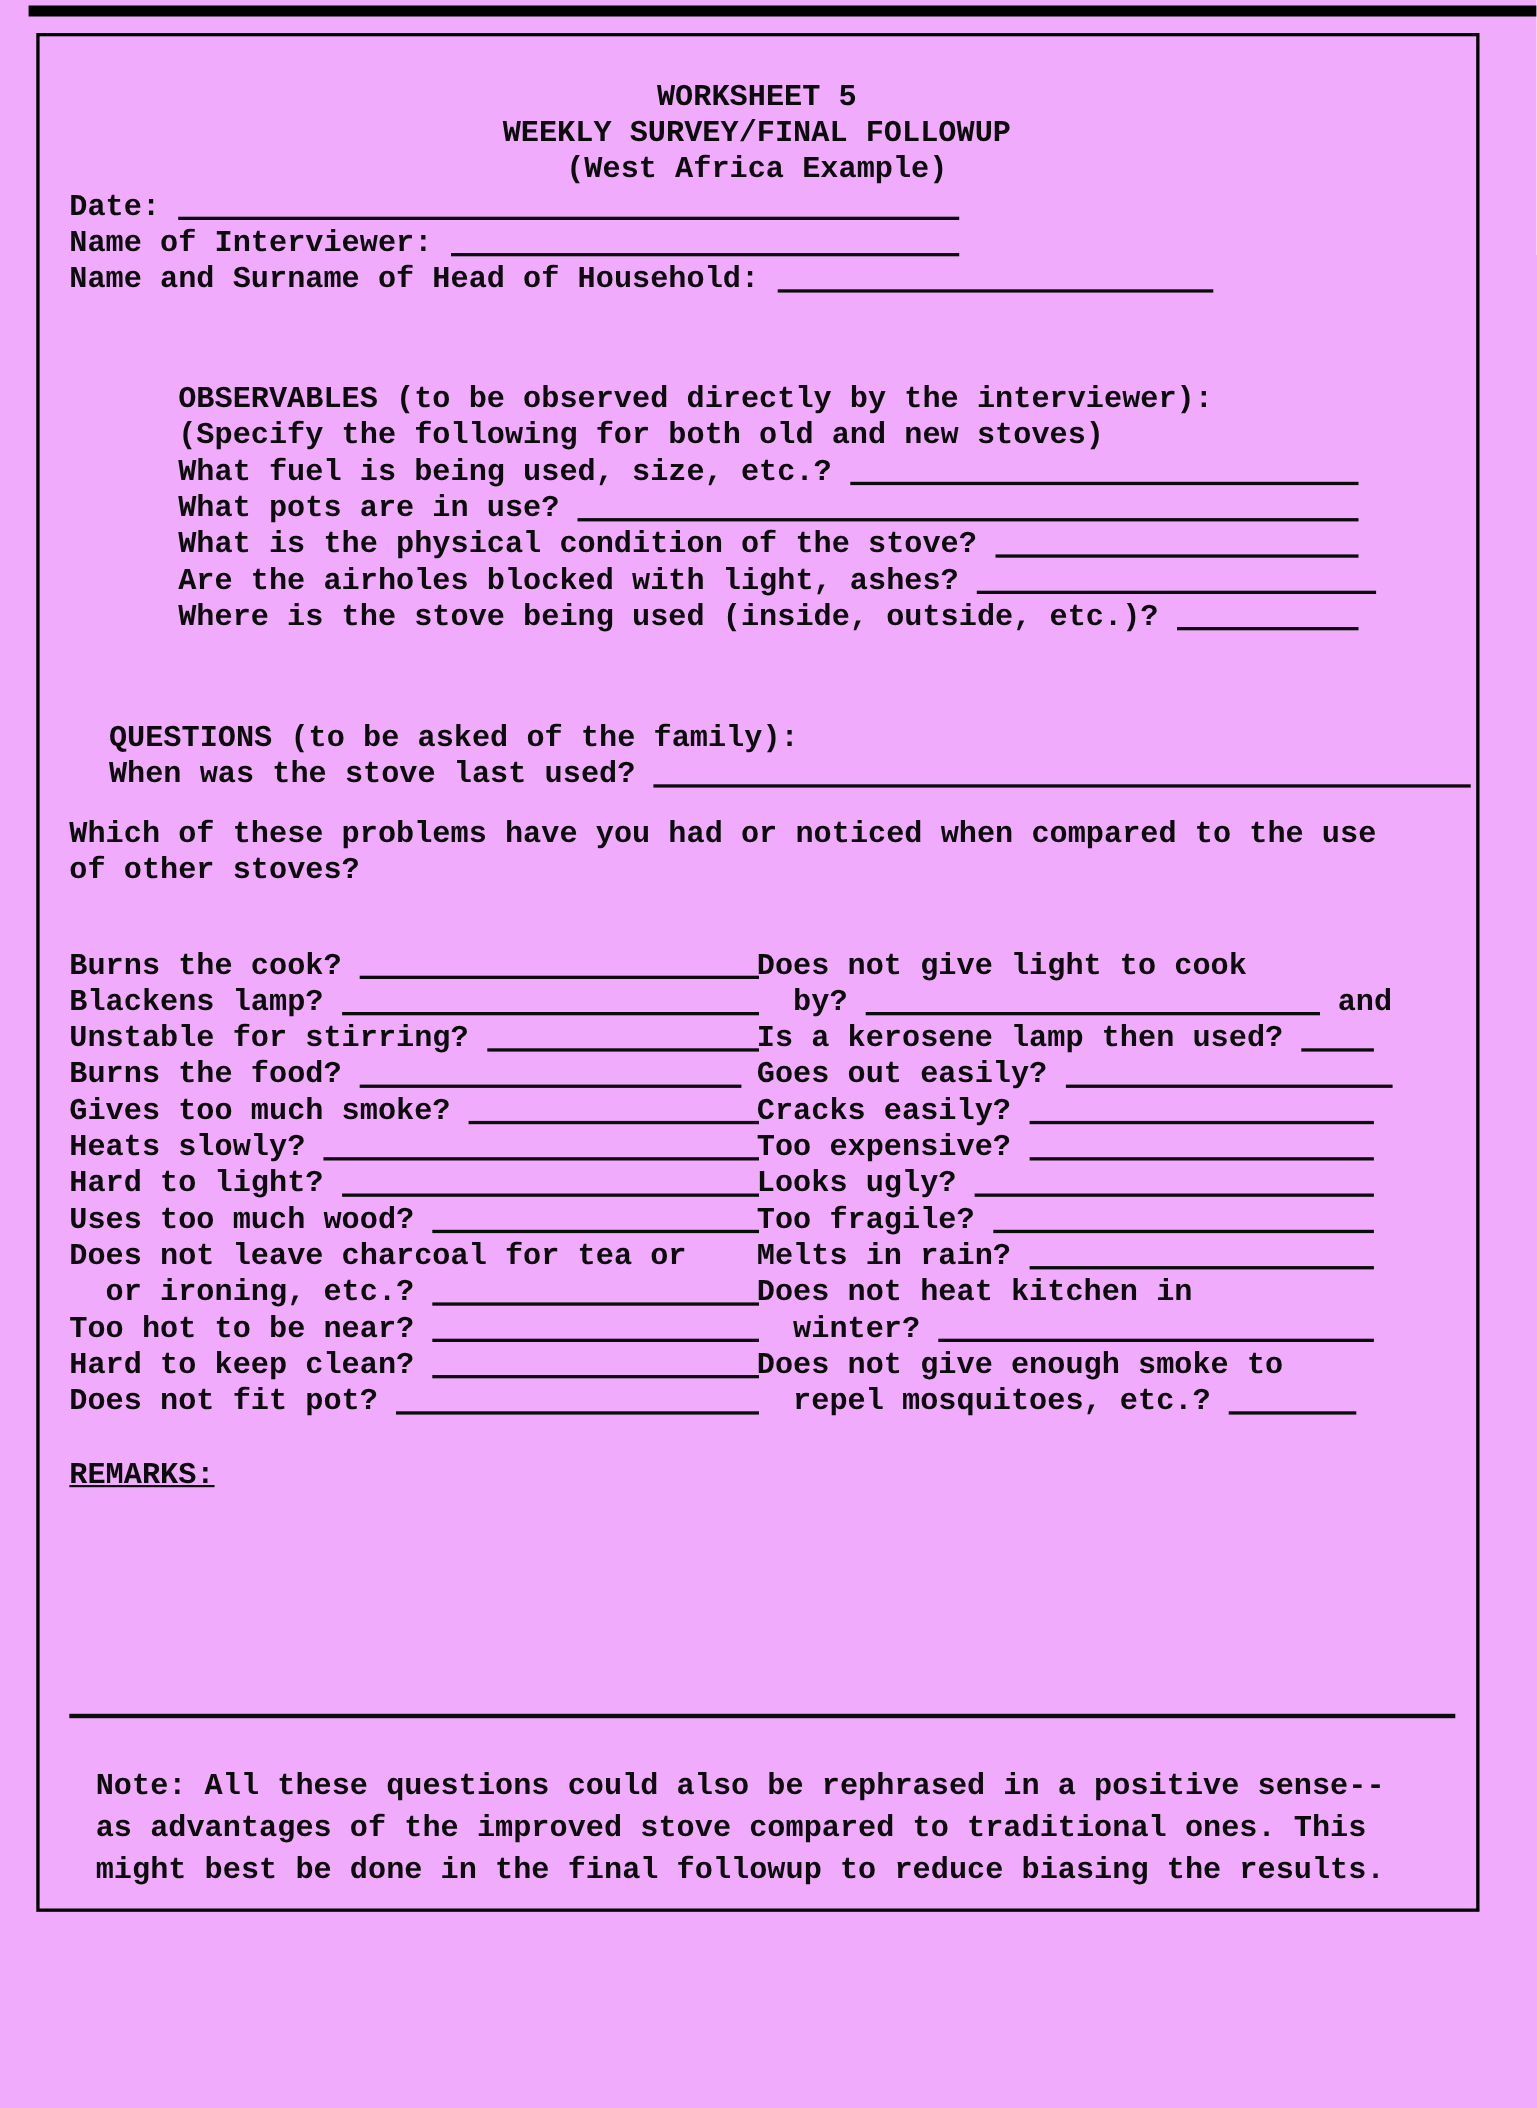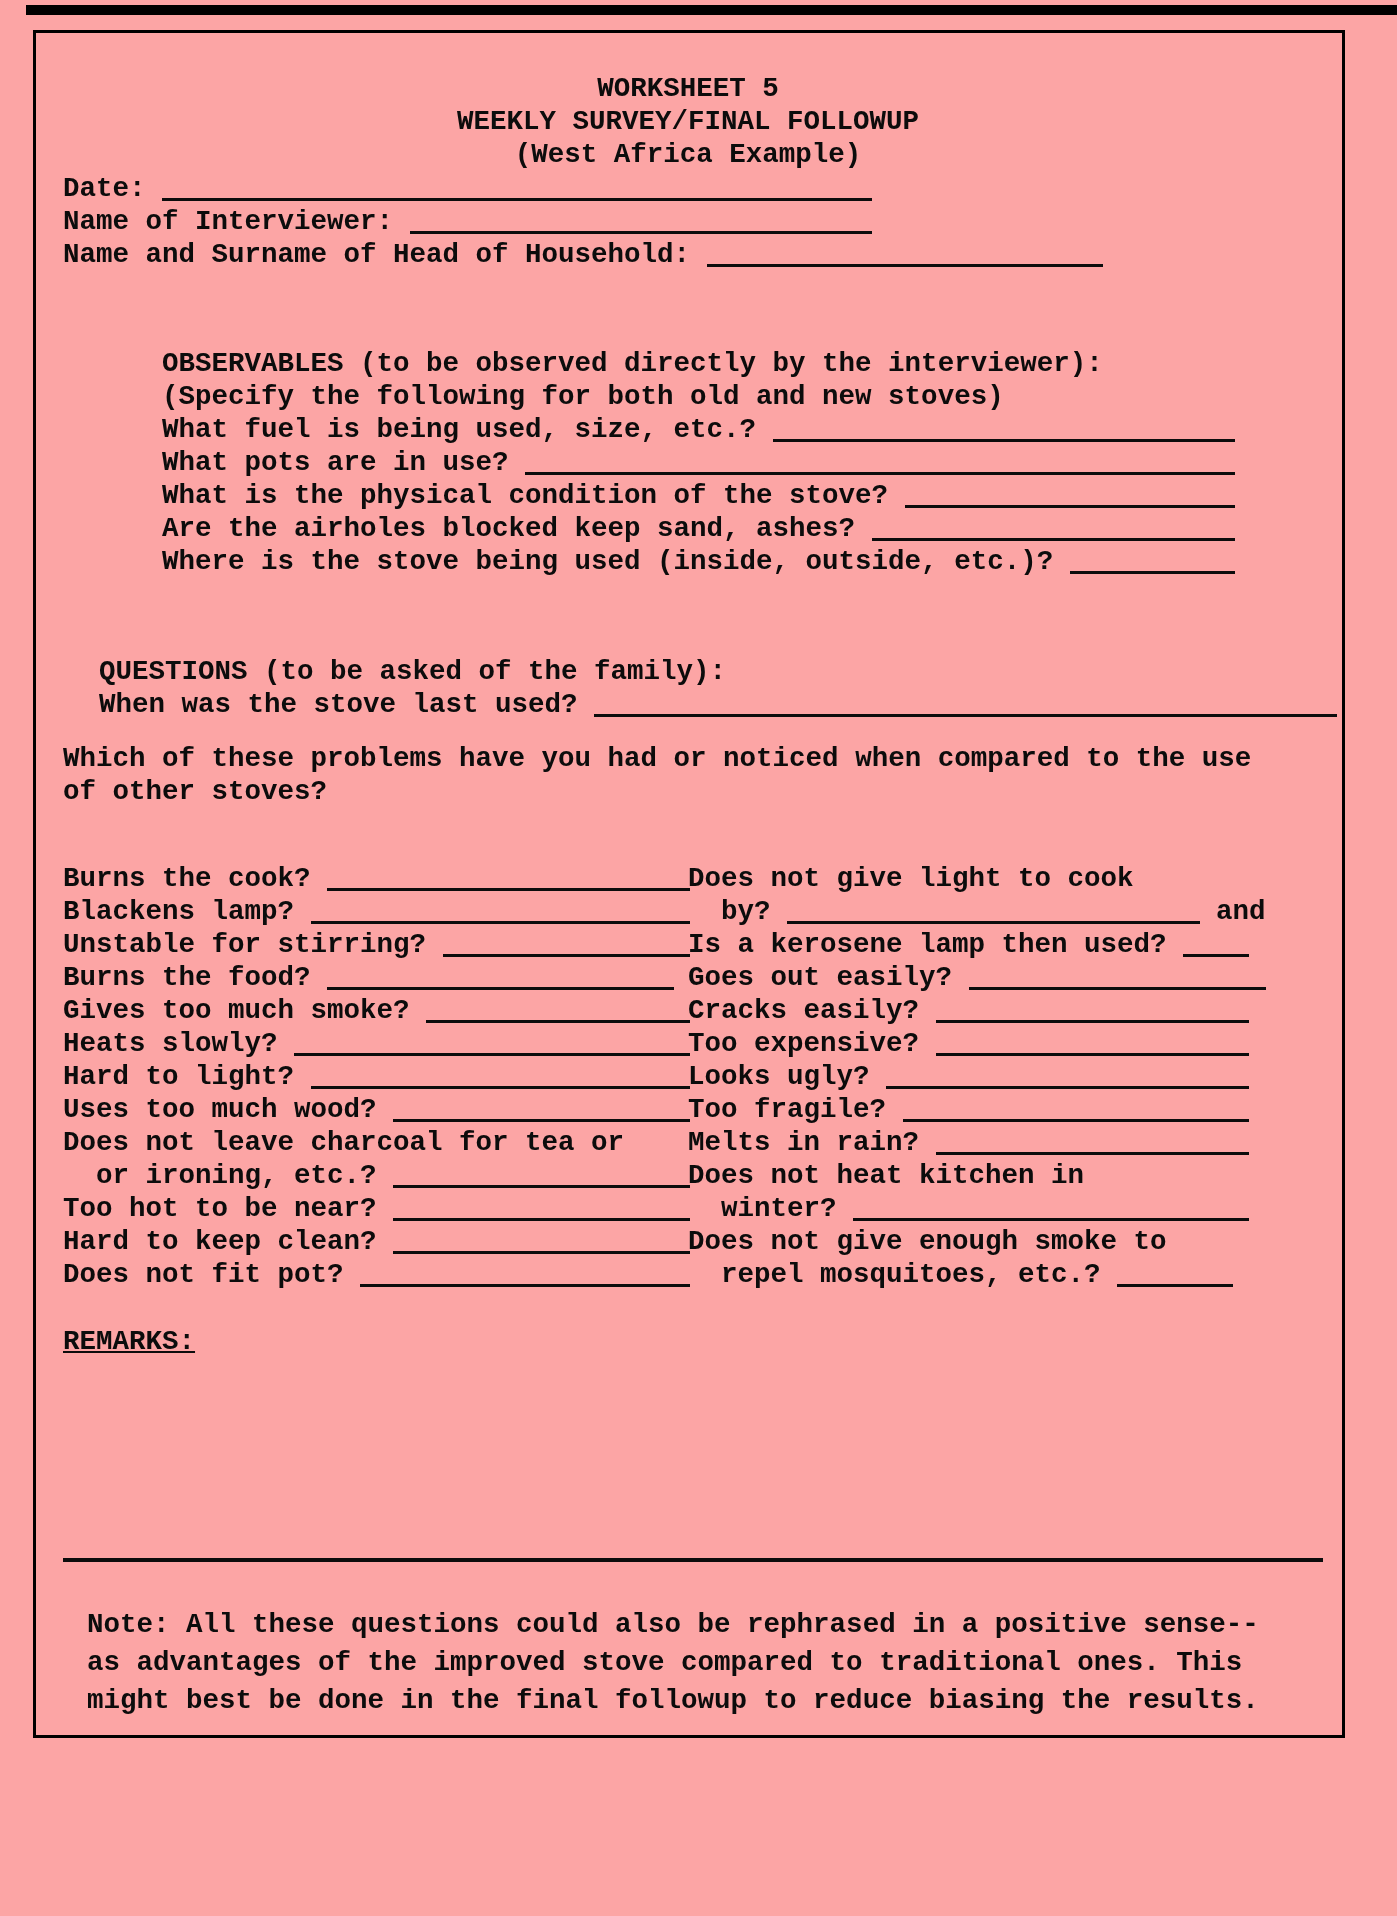--- a/index.html
+++ b/index.html
@@ -1,19 +1,19 @@
 <!DOCTYPE html>
 <html><head>
 <meta charset="utf-8">
 <style>
   html,body{margin:0;padding:0;background:#ffffff;}
   .page{
     position:relative;
     width:1397px;height:1916px;
-    background:#fca5a5;
+    background:#f0abfc;
     font-family:"Liberation Mono","DejaVu Sans Mono",monospace;
     font-weight:700;
     font-size:27.5px;
     color:#0c0c0c;
     overflow:hidden;
   }
   .scan-bar{position:absolute;left:26px;top:5px;width:1371px;height:10px;background:#000;}
   .frame{
     position:absolute;left:33px;top:30px;width:1312px;height:1708px;
     border:3px solid #000;box-sizing:border-box;
@@ -59,21 +59,21 @@
       <div class="line"><span>Name and Surname of Head of Household:</span><span class="blank" style="width: 24ch;"></span></div>
     </div>
 
   <div class="block obs-block">
     <div>OBSERVABLES (to be observed directly by the interviewer):</div>
     <div>(Specify the following for both old and new stoves)</div>
     <div>
         <div class="line"><span>What fuel is being used, size, etc.?</span><span class="blank" style="width: 28ch;"></span></div>
         <div class="line"><span>What pots are in use?</span><span class="blank" style="width: 43ch;"></span></div>
         <div class="line"><span>What is the physical condition of the stove?</span><span class="blank" style="width: 20ch;"></span></div>
-        <div class="line"><span>Are the airholes blocked keep sand, ashes?</span><span class="blank" style="width: 22ch;"></span></div>
+        <div class="line"><span>Are the airholes blocked with light, ashes?</span><span class="blank" style="width: 22ch;"></span></div>
         <div class="line"><span>Where is the stove being used (inside, outside, etc.)?</span><span class="blank" style="width: 10ch;"></span></div>
       </div>
   </div>
 
   <div class="block q-block">
     <div>QUESTIONS (to be asked of the family):</div>
     <div>
         <div class="line"><span>When was the stove last used?</span><span class="blank" style="width: 45ch;"></span></div>
       </div>
   </div>

